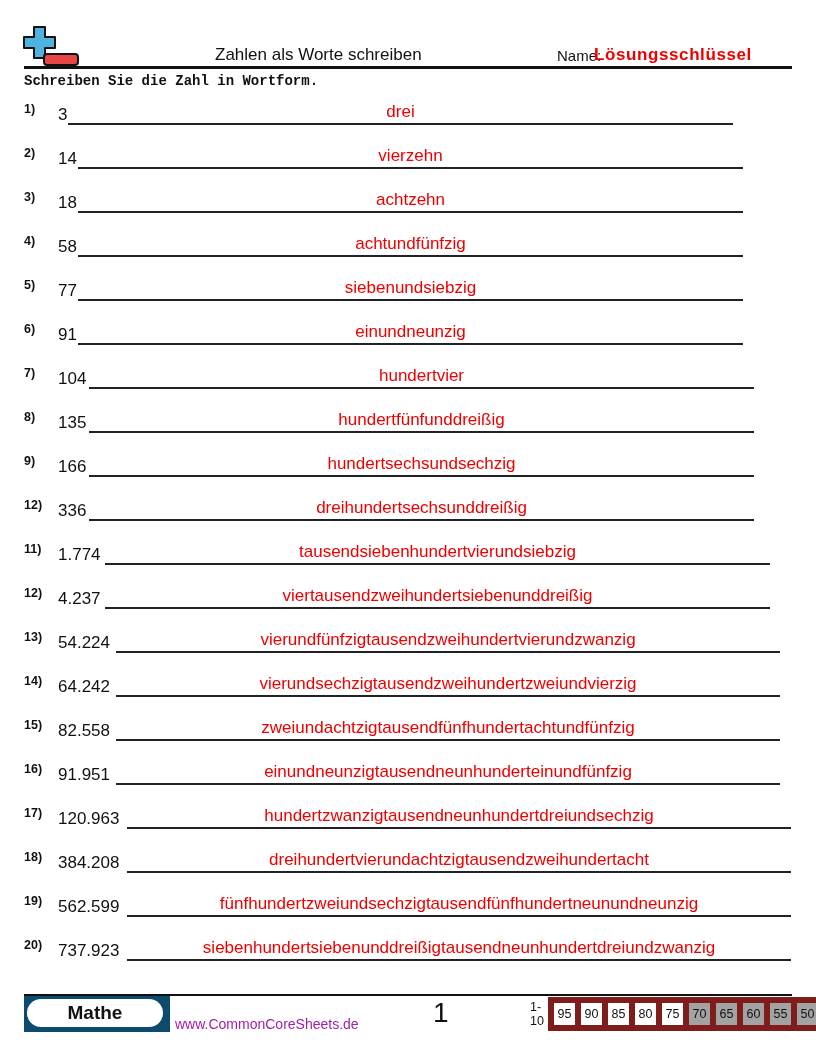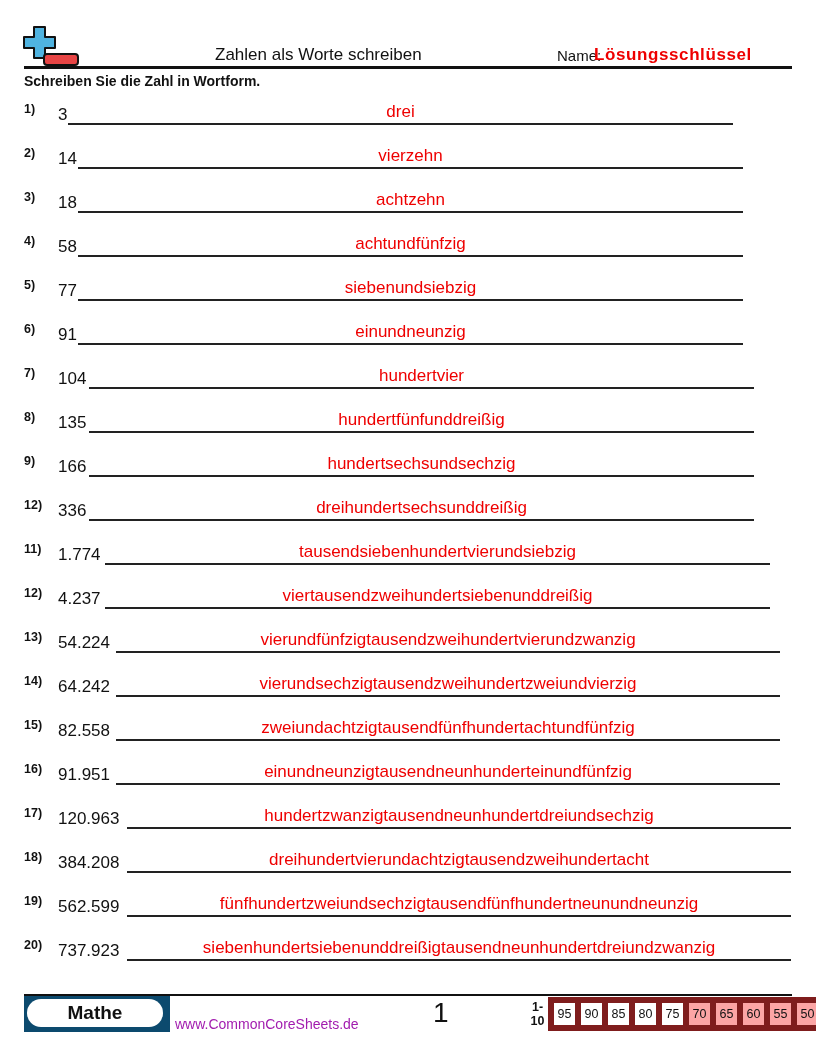--- a/index.html
+++ b/index.html
@@ -3,39 +3,39 @@
 <meta charset="utf-8">
 <style>
   html, body { margin: 0; padding: 0; background: #ffffff; }
   body { width: 816px; height: 1056px; position: relative; overflow: hidden;
          font-family: "Liberation Sans", "DejaVu Sans", sans-serif; color: #111; }
   .logo { position: absolute; left: 22px; top: 25px; width: 58px; height: 42px; }
   .title { position: absolute; left: 215px; top: 45px; font-size: 17px; color: #111; }
   .name-label { position: absolute; left: 557px; top: 47px; font-size: 15px; color: #111; }
   .name-value { position: absolute; left: 594px; top: 45px; font-size: 17px; font-weight: bold; color: #ee0000; letter-spacing: 0.6px; }
   .header-rule { position: absolute; left: 24px; top: 66px; width: 768px; height: 3px; background: #111; }
-  .instructions { position: absolute; left: 24px; top: 73px; font-size: 14px; font-weight: bold; color: #111; }
+  .instructions { position: absolute; left: 24px; top: 73px; font-size: 14px; font-weight: bold; color: #111; font-family: Liberation Mono, monospace; }
 
   .problem { position: absolute; left: 0; height: 30px; width: 816px; }
   .pnum { position: absolute; left: 24px; top: 0; font-size: 12.5px; font-weight: bold; color: #111; }
   .pval { position: absolute; left: 58px; top: 3px; font-size: 17px; color: #111; }
   .pline { position: absolute; top: 21px; height: 1.5px; background: #222; }
   .pans { position: absolute; top: 0px; font-size: 17px; color: #ee0000; white-space: nowrap; transform: translateX(-50%); }
 
   .footer-rule { position: absolute; left: 24px; top: 994px; width: 768px; height: 2px; background: #111; }
   .mathe-box { position: absolute; left: 24px; top: 996px; width: 146px; height: 36px; background: #0c4a6e; }
   .mathe-pill { position: absolute; left: 3px; top: 3px; width: 136px; height: 28px; background: #fff; border-radius: 15px;
                 display: flex; align-items: center; justify-content: center; font-size: 19px; font-weight: bold; color: #111; }
   .site { position: absolute; left: 175px; top: 1016px; font-size: 14px; color: #a21caf; }
   .page-num { position: absolute; left: 433px; top: 997px; font-size: 28px; color: #111; }
 
   .score { position: absolute; left: 527px; top: 997px; border-collapse: collapse; font-size: 12.5px; }
   .score td { border: 6px solid #7f1d1d; padding: 0 3px; height: 14px; text-align: center; min-width: 15px; color: #111; }
-  .score td.lbl { border: none; text-align: center; padding-right: 3px; font-weight: bold; }
-  .score td.hl { background: #fca5a5; }
+  .score td.lbl { border: none; text-align: left; padding-right: 3px; }
+  .score td.hl { background: #a3a3a3; }
 </style>
 </head>
 <body>
 
 <svg class="logo" viewBox="0 0 58 42">
   <path d="M12 2 h11 v10 h10 v11 h-10 v10 h-11 v-10 h-10 v-11 h10 z" fill="#4fb3e0" stroke="#111" stroke-width="2" stroke-linejoin="round"></path>
   <rect x="22" y="29" width="34" height="11" rx="3" fill="#e84545" stroke="#111" stroke-width="2"></rect>
 </svg>
 <div class="title">Zahlen als Worte schreiben</div>
 <div class="name-label">Name:</div>

